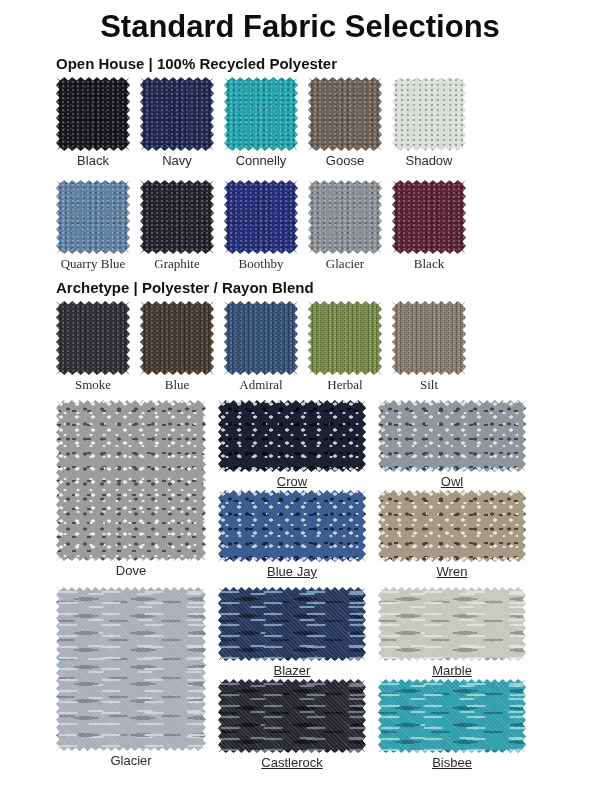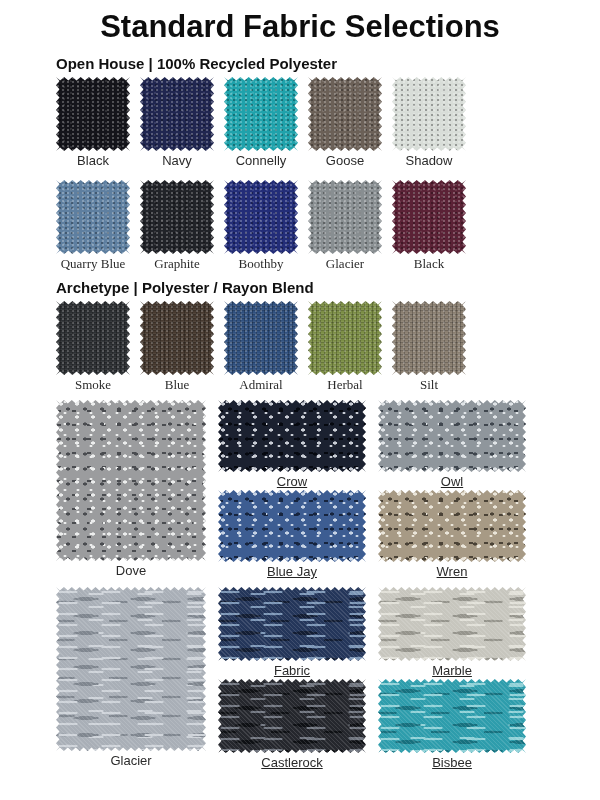--- a/index.html
+++ b/index.html
@@ -185,21 +185,21 @@
 
   <div class="sec">
     <div class="cols">
       <figure class="cell">
         <div class="swatch bigb tex-heather" style="--c1: #a9afb7; --c2: #ced3d9; --c3: #7f868f; clip-path: polygon(0px 0px, 3.9px 3.5px, 7.9px 0px, 11.8px 3.5px, 15.8px 0px, 19.7px 3.5px, 23.7px 0px, 27.6px 3.5px, 31.6px 0px, 35.5px 3.5px, 39.5px 0px, 43.4px 3.5px, 47.4px 0px, 51.3px 3.5px, 55.3px 0px, 59.2px 3.5px, 63.2px 0px, 67.1px 3.5px, 71.1px 0px, 75px 3.5px, 78.9px 0px, 82.9px 3.5px, 86.8px 0px, 90.8px 3.5px, 94.7px 0px, 98.7px 3.5px, 102.6px 0px, 106.6px 3.5px, 110.5px 0px, 114.5px 3.5px, 118.4px 0px, 122.4px 3.5px, 126.3px 0px, 130.3px 3.5px, 134.2px 0px, 138.2px 3.5px, 142.1px 0px, 146.1px 3.5px, 150px 0px, 150px 0px, 146.5px 3.9px, 150px 7.8px, 146.5px 11.7px, 150px 15.6px, 146.5px 19.5px, 150px 23.4px, 146.5px 27.3px, 150px 31.2px, 146.5px 35.1px, 150px 39px, 146.5px 43px, 150px 46.9px, 146.5px 50.8px, 150px 54.7px, 146.5px 58.6px, 150px 62.5px, 146.5px 66.4px, 150px 70.3px, 146.5px 74.2px, 150px 78.1px, 146.5px 82px, 150px 85.9px, 146.5px 89.8px, 150px 93.7px, 146.5px 97.6px, 150px 101.5px, 146.5px 105.4px, 150px 109.3px, 146.5px 113.2px, 150px 117.1px, 146.5px 121px, 150px 125px, 146.5px 128.9px, 150px 132.8px, 146.5px 136.7px, 150px 140.6px, 146.5px 144.5px, 150px 148.4px, 146.5px 152.3px, 150px 156.2px, 146.5px 160.1px, 150px 164px, 150px 164px, 146.1px 160.5px, 142.1px 164px, 138.2px 160.5px, 134.2px 164px, 130.3px 160.5px, 126.3px 164px, 122.4px 160.5px, 118.4px 164px, 114.5px 160.5px, 110.5px 164px, 106.6px 160.5px, 102.6px 164px, 98.7px 160.5px, 94.7px 164px, 90.8px 160.5px, 86.8px 164px, 82.9px 160.5px, 78.9px 164px, 75px 160.5px, 71.1px 164px, 67.1px 160.5px, 63.2px 164px, 59.2px 160.5px, 55.3px 164px, 51.3px 160.5px, 47.4px 164px, 43.4px 160.5px, 39.5px 164px, 35.5px 160.5px, 31.6px 164px, 27.6px 160.5px, 23.7px 164px, 19.7px 160.5px, 15.8px 164px, 11.8px 160.5px, 7.9px 164px, 3.9px 160.5px, 0px 164px, 0px 164px, 3.5px 160.1px, 0px 156.2px, 3.5px 152.3px, 0px 148.4px, 3.5px 144.5px, 0px 140.6px, 3.5px 136.7px, 0px 132.8px, 3.5px 128.9px, 0px 125px, 3.5px 121px, 0px 117.1px, 3.5px 113.2px, 0px 109.3px, 3.5px 105.4px, 0px 101.5px, 3.5px 97.6px, 0px 93.7px, 3.5px 89.8px, 0px 85.9px, 3.5px 82px, 0px 78.1px, 3.5px 74.2px, 0px 70.3px, 3.5px 66.4px, 0px 62.5px, 3.5px 58.6px, 0px 54.7px, 3.5px 50.8px, 0px 46.9px, 3.5px 43px, 0px 39px, 3.5px 35.1px, 0px 31.2px, 3.5px 27.3px, 0px 23.4px, 3.5px 19.5px, 0px 15.6px, 3.5px 11.7px, 0px 7.8px, 3.5px 3.9px, 0px 0px);"></div>
         <figcaption class="lbl">Glacier</figcaption>
       </figure>
       <div class="col">
         <figure class="cell">
           <div class="swatch wideb tex-heather" style="--c1: #24365a; --c2: #7b95b5; --c3: #121d33; clip-path: polygon(0px 0px, 3.9px 3.5px, 7.8px 0px, 11.7px 3.5px, 15.6px 0px, 19.5px 3.5px, 23.4px 0px, 27.3px 3.5px, 31.2px 0px, 35.1px 3.5px, 38.9px 0px, 42.8px 3.5px, 46.7px 0px, 50.6px 3.5px, 54.5px 0px, 58.4px 3.5px, 62.3px 0px, 66.2px 3.5px, 70.1px 0px, 74px 3.5px, 77.9px 0px, 81.8px 3.5px, 85.7px 0px, 89.6px 3.5px, 93.5px 0px, 97.4px 3.5px, 101.3px 0px, 105.2px 3.5px, 109.1px 0px, 112.9px 3.5px, 116.8px 0px, 120.7px 3.5px, 124.6px 0px, 128.5px 3.5px, 132.4px 0px, 136.3px 3.5px, 140.2px 0px, 144.1px 3.5px, 148px 0px, 148px 0px, 144.5px 4.1px, 148px 8.2px, 144.5px 12.3px, 148px 16.4px, 144.5px 20.6px, 148px 24.7px, 144.5px 28.8px, 148px 32.9px, 144.5px 37px, 148px 41.1px, 144.5px 45.2px, 148px 49.3px, 144.5px 53.4px, 148px 57.6px, 144.5px 61.7px, 148px 65.8px, 144.5px 69.9px, 148px 74px, 148px 74px, 144.1px 70.5px, 140.2px 74px, 136.3px 70.5px, 132.4px 74px, 128.5px 70.5px, 124.6px 74px, 120.7px 70.5px, 116.8px 74px, 112.9px 70.5px, 109.1px 74px, 105.2px 70.5px, 101.3px 74px, 97.4px 70.5px, 93.5px 74px, 89.6px 70.5px, 85.7px 74px, 81.8px 70.5px, 77.9px 74px, 74px 70.5px, 70.1px 74px, 66.2px 70.5px, 62.3px 74px, 58.4px 70.5px, 54.5px 74px, 50.6px 70.5px, 46.7px 74px, 42.8px 70.5px, 38.9px 74px, 35.1px 70.5px, 31.2px 74px, 27.3px 70.5px, 23.4px 74px, 19.5px 70.5px, 15.6px 74px, 11.7px 70.5px, 7.8px 74px, 3.9px 70.5px, 0px 74px, 0px 74px, 3.5px 69.9px, 0px 65.8px, 3.5px 61.7px, 0px 57.6px, 3.5px 53.4px, 0px 49.3px, 3.5px 45.2px, 0px 41.1px, 3.5px 37px, 0px 32.9px, 3.5px 28.8px, 0px 24.7px, 3.5px 20.6px, 0px 16.4px, 3.5px 12.3px, 0px 8.2px, 3.5px 4.1px, 0px 0px);"></div>
-          <figcaption class="lbl">Fabric</figcaption>
+          <figcaption class="lbl">Blazer</figcaption>
         </figure>
         <figure class="cell">
           <div class="swatch wideb tex-heather" style="--c1: #25272d; --c2: #6f747e; --c3: #0e1014; clip-path: polygon(0px 0px, 3.9px 3.5px, 7.8px 0px, 11.7px 3.5px, 15.6px 0px, 19.5px 3.5px, 23.4px 0px, 27.3px 3.5px, 31.2px 0px, 35.1px 3.5px, 38.9px 0px, 42.8px 3.5px, 46.7px 0px, 50.6px 3.5px, 54.5px 0px, 58.4px 3.5px, 62.3px 0px, 66.2px 3.5px, 70.1px 0px, 74px 3.5px, 77.9px 0px, 81.8px 3.5px, 85.7px 0px, 89.6px 3.5px, 93.5px 0px, 97.4px 3.5px, 101.3px 0px, 105.2px 3.5px, 109.1px 0px, 112.9px 3.5px, 116.8px 0px, 120.7px 3.5px, 124.6px 0px, 128.5px 3.5px, 132.4px 0px, 136.3px 3.5px, 140.2px 0px, 144.1px 3.5px, 148px 0px, 148px 0px, 144.5px 4.1px, 148px 8.2px, 144.5px 12.3px, 148px 16.4px, 144.5px 20.6px, 148px 24.7px, 144.5px 28.8px, 148px 32.9px, 144.5px 37px, 148px 41.1px, 144.5px 45.2px, 148px 49.3px, 144.5px 53.4px, 148px 57.6px, 144.5px 61.7px, 148px 65.8px, 144.5px 69.9px, 148px 74px, 148px 74px, 144.1px 70.5px, 140.2px 74px, 136.3px 70.5px, 132.4px 74px, 128.5px 70.5px, 124.6px 74px, 120.7px 70.5px, 116.8px 74px, 112.9px 70.5px, 109.1px 74px, 105.2px 70.5px, 101.3px 74px, 97.4px 70.5px, 93.5px 74px, 89.6px 70.5px, 85.7px 74px, 81.8px 70.5px, 77.9px 74px, 74px 70.5px, 70.1px 74px, 66.2px 70.5px, 62.3px 74px, 58.4px 70.5px, 54.5px 74px, 50.6px 70.5px, 46.7px 74px, 42.8px 70.5px, 38.9px 74px, 35.1px 70.5px, 31.2px 74px, 27.3px 70.5px, 23.4px 74px, 19.5px 70.5px, 15.6px 74px, 11.7px 70.5px, 7.8px 74px, 3.9px 70.5px, 0px 74px, 0px 74px, 3.5px 69.9px, 0px 65.8px, 3.5px 61.7px, 0px 57.6px, 3.5px 53.4px, 0px 49.3px, 3.5px 45.2px, 0px 41.1px, 3.5px 37px, 0px 32.9px, 3.5px 28.8px, 0px 24.7px, 3.5px 20.6px, 0px 16.4px, 3.5px 12.3px, 0px 8.2px, 3.5px 4.1px, 0px 0px);"></div>
           <figcaption class="lbl">Castlerock</figcaption>
         </figure>
       </div>
       <div class="col">
         <figure class="cell">
           <div class="swatch wideb tex-heather" style="--c1: #c7c6be; --c2: #e1e0d8; --c3: #95948c; clip-path: polygon(0px 0px, 3.9px 3.5px, 7.8px 0px, 11.7px 3.5px, 15.6px 0px, 19.5px 3.5px, 23.4px 0px, 27.3px 3.5px, 31.2px 0px, 35.1px 3.5px, 38.9px 0px, 42.8px 3.5px, 46.7px 0px, 50.6px 3.5px, 54.5px 0px, 58.4px 3.5px, 62.3px 0px, 66.2px 3.5px, 70.1px 0px, 74px 3.5px, 77.9px 0px, 81.8px 3.5px, 85.7px 0px, 89.6px 3.5px, 93.5px 0px, 97.4px 3.5px, 101.3px 0px, 105.2px 3.5px, 109.1px 0px, 112.9px 3.5px, 116.8px 0px, 120.7px 3.5px, 124.6px 0px, 128.5px 3.5px, 132.4px 0px, 136.3px 3.5px, 140.2px 0px, 144.1px 3.5px, 148px 0px, 148px 0px, 144.5px 4.1px, 148px 8.2px, 144.5px 12.3px, 148px 16.4px, 144.5px 20.6px, 148px 24.7px, 144.5px 28.8px, 148px 32.9px, 144.5px 37px, 148px 41.1px, 144.5px 45.2px, 148px 49.3px, 144.5px 53.4px, 148px 57.6px, 144.5px 61.7px, 148px 65.8px, 144.5px 69.9px, 148px 74px, 148px 74px, 144.1px 70.5px, 140.2px 74px, 136.3px 70.5px, 132.4px 74px, 128.5px 70.5px, 124.6px 74px, 120.7px 70.5px, 116.8px 74px, 112.9px 70.5px, 109.1px 74px, 105.2px 70.5px, 101.3px 74px, 97.4px 70.5px, 93.5px 74px, 89.6px 70.5px, 85.7px 74px, 81.8px 70.5px, 77.9px 74px, 74px 70.5px, 70.1px 74px, 66.2px 70.5px, 62.3px 74px, 58.4px 70.5px, 54.5px 74px, 50.6px 70.5px, 46.7px 74px, 42.8px 70.5px, 38.9px 74px, 35.1px 70.5px, 31.2px 74px, 27.3px 70.5px, 23.4px 74px, 19.5px 70.5px, 15.6px 74px, 11.7px 70.5px, 7.8px 74px, 3.9px 70.5px, 0px 74px, 0px 74px, 3.5px 69.9px, 0px 65.8px, 3.5px 61.7px, 0px 57.6px, 3.5px 53.4px, 0px 49.3px, 3.5px 45.2px, 0px 41.1px, 3.5px 37px, 0px 32.9px, 3.5px 28.8px, 0px 24.7px, 3.5px 20.6px, 0px 16.4px, 3.5px 12.3px, 0px 8.2px, 3.5px 4.1px, 0px 0px);"></div>
           <figcaption class="lbl">Marble</figcaption>

